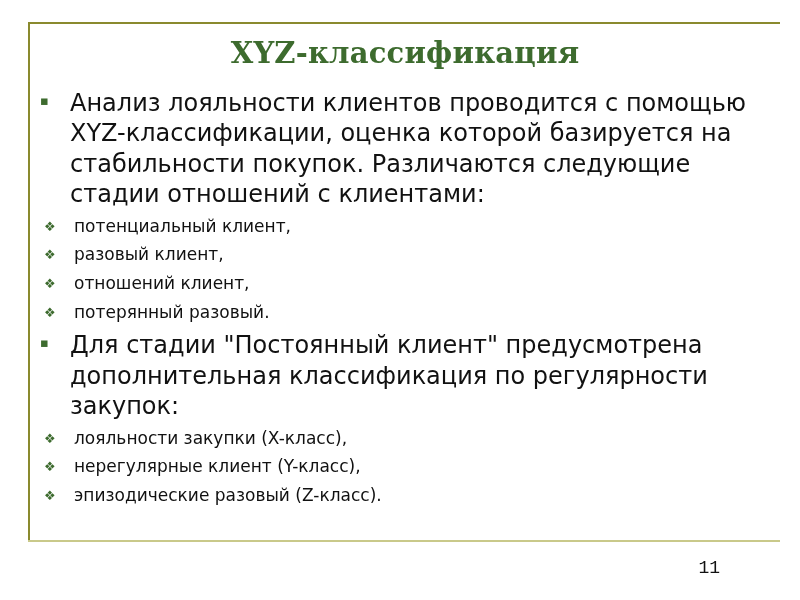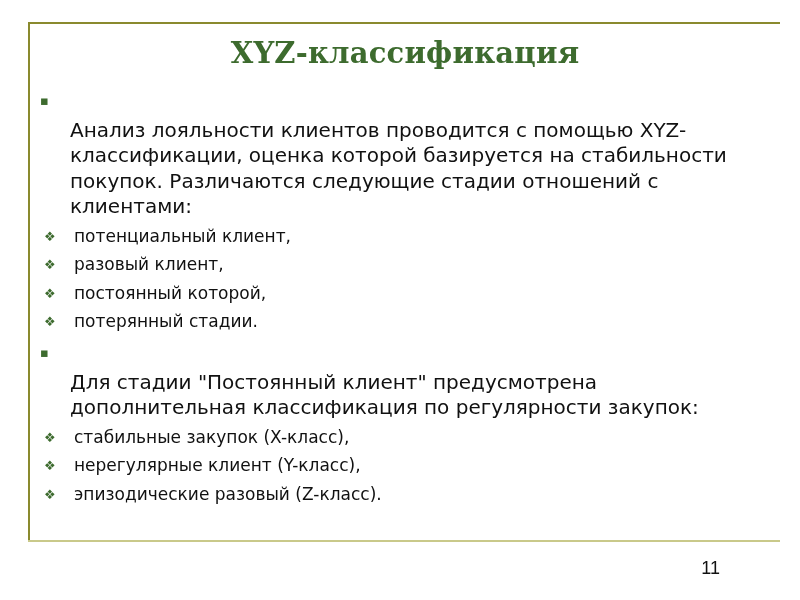--- a/index.html
+++ b/index.html
@@ -87,41 +87,40 @@
     position: relative;
     top: 3px;
   }
   .text {
     flex: 1 1 auto;
     font-size: 19.5px;
     color: #111111;
     line-height: 1.27;
   }
   .level1 .text {
-    font-size: 20px;
-    margin-top: 30px;
+    font-size: 24px;
   }
   .level2 {
     margin-bottom: 7px;
   }
   .level2 .text {
     font-size: 17px;
   }
   .level1 {
     margin-bottom: 6px;
   }
   .page-number {
     position: absolute;
     left: 0;
     top: 558px;
     width: 720px;
     text-align: right;
     font-size: 18px;
     color: #111111;
-    font-family: Liberation Sans, sans-serif;
+    font-family: Liberation Mono, monospace;
   }
 </style>
 </head>
 <body>
 
 <div class="slide">
 
   <div class="frame-top"></div>
   <div class="frame-left"></div>
   <div class="frame-bottom"></div>
@@ -140,36 +139,36 @@
       <span class="text">потенциальный клиент,</span>
     </div>
 
     <div class="bullet-row level2">
       <span class="marker marker-diamond">❖</span>
       <span class="text">разовый клиент,</span>
     </div>
 
     <div class="bullet-row level2">
       <span class="marker marker-diamond">❖</span>
-      <span class="text">постоянный которой,</span>
+      <span class="text">отношений клиент,</span>
     </div>
 
     <div class="bullet-row level2">
       <span class="marker marker-diamond">❖</span>
-      <span class="text">потерянный стадии.</span>
+      <span class="text">потерянный разовый.</span>
     </div>
 
     <div class="bullet-row level1">
       <span class="marker marker-square">▪</span>
       <span class="text">Для стадии "Постоянный клиент" предусмотрена дополнительная классификация по регулярности закупок:</span>
     </div>
 
     <div class="bullet-row level2">
       <span class="marker marker-diamond">❖</span>
-      <span class="text">стабильные закупок (X-класс),</span>
+      <span class="text">лояльности закупки (X-класс),</span>
     </div>
 
     <div class="bullet-row level2">
       <span class="marker marker-diamond">❖</span>
       <span class="text">нерегулярные клиент (Y-класс),</span>
     </div>
 
     <div class="bullet-row level2">
       <span class="marker marker-diamond">❖</span>
       <span class="text">эпизодические разовый (Z-класс).</span>

